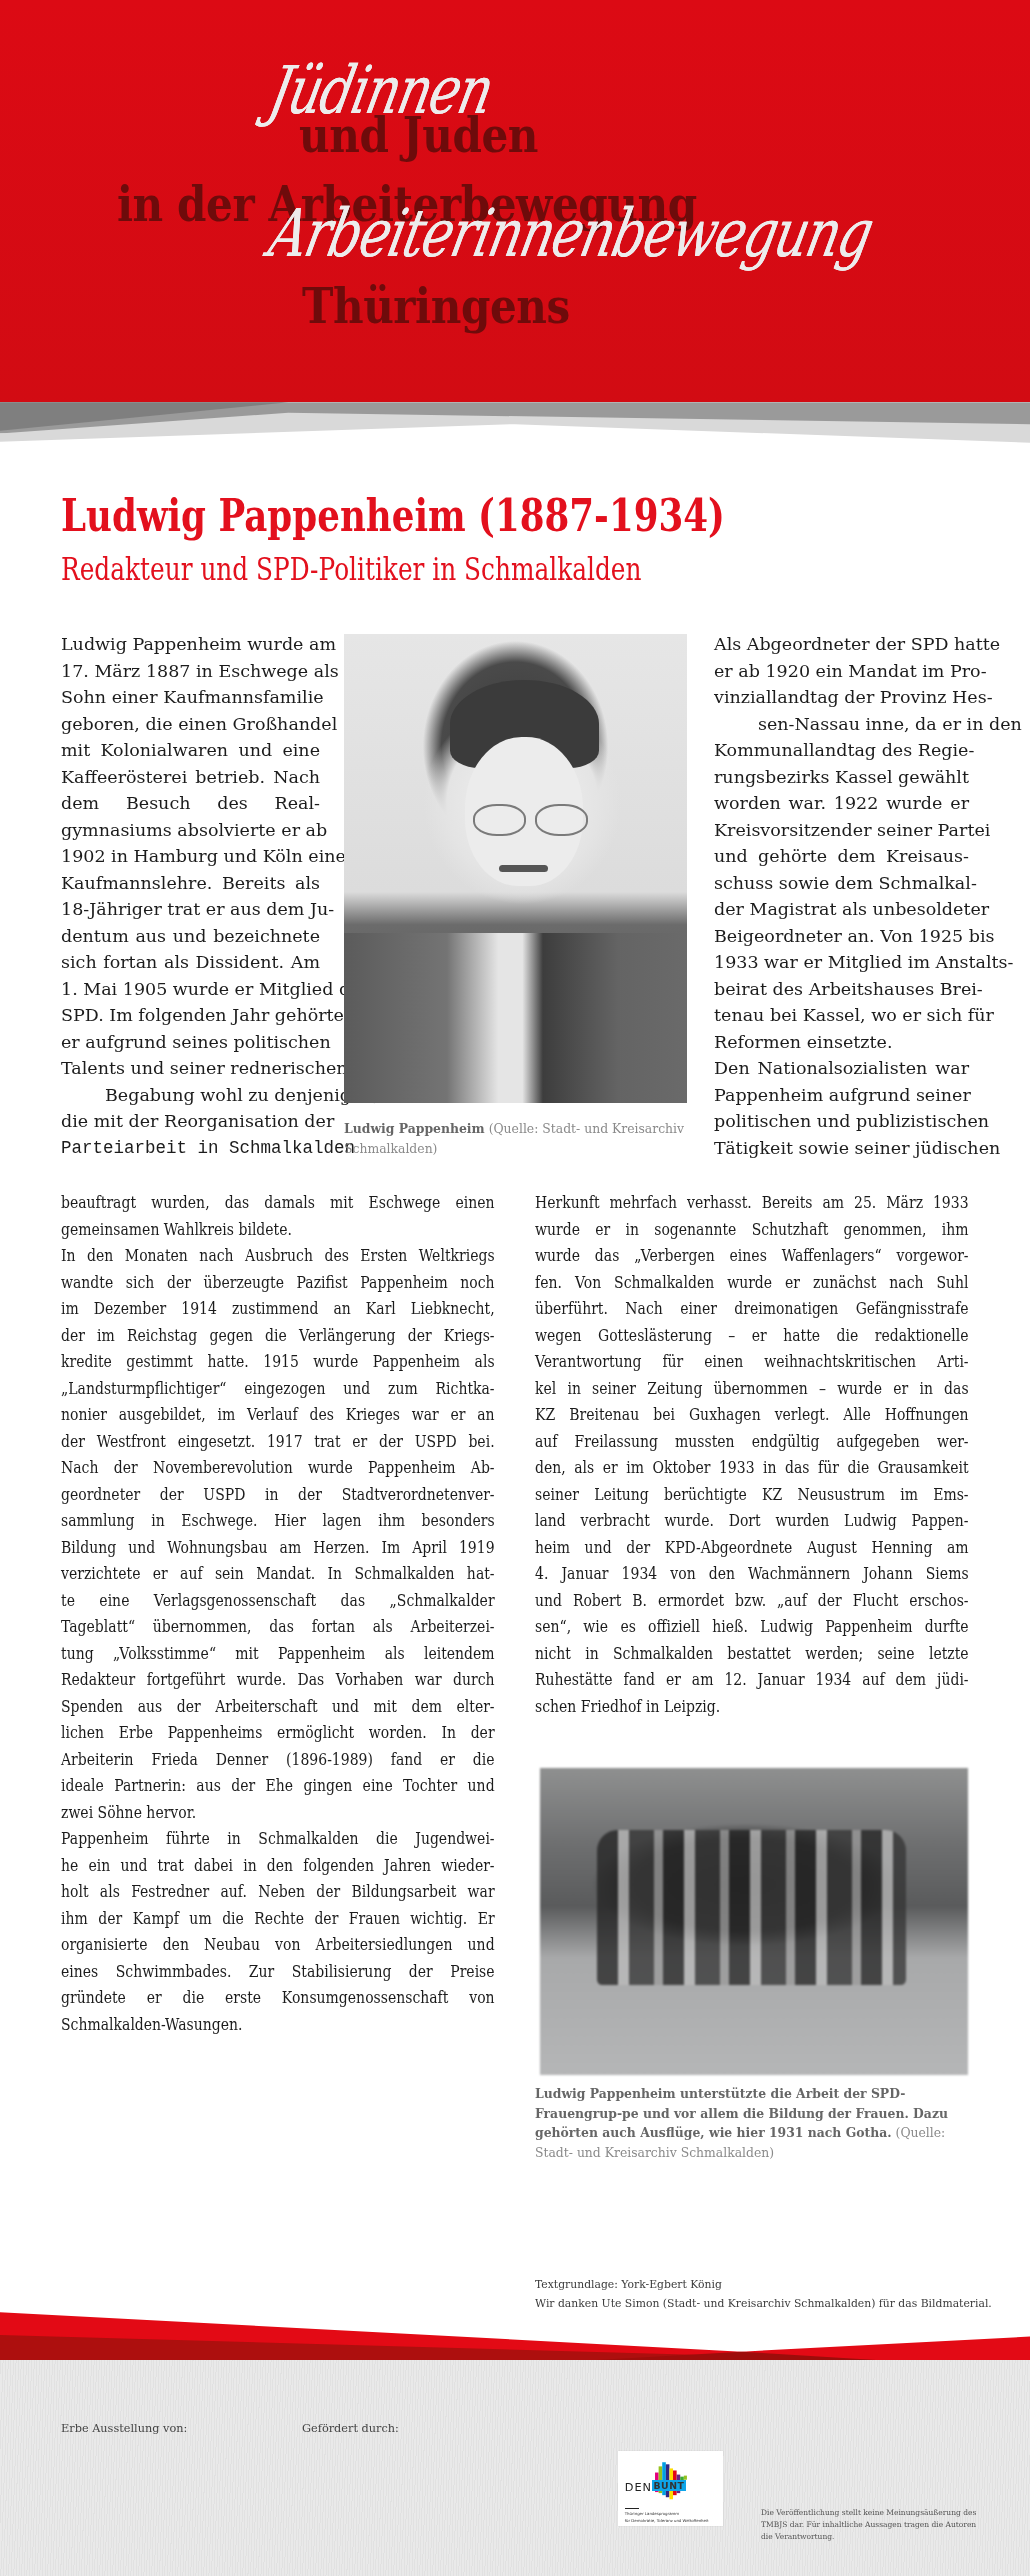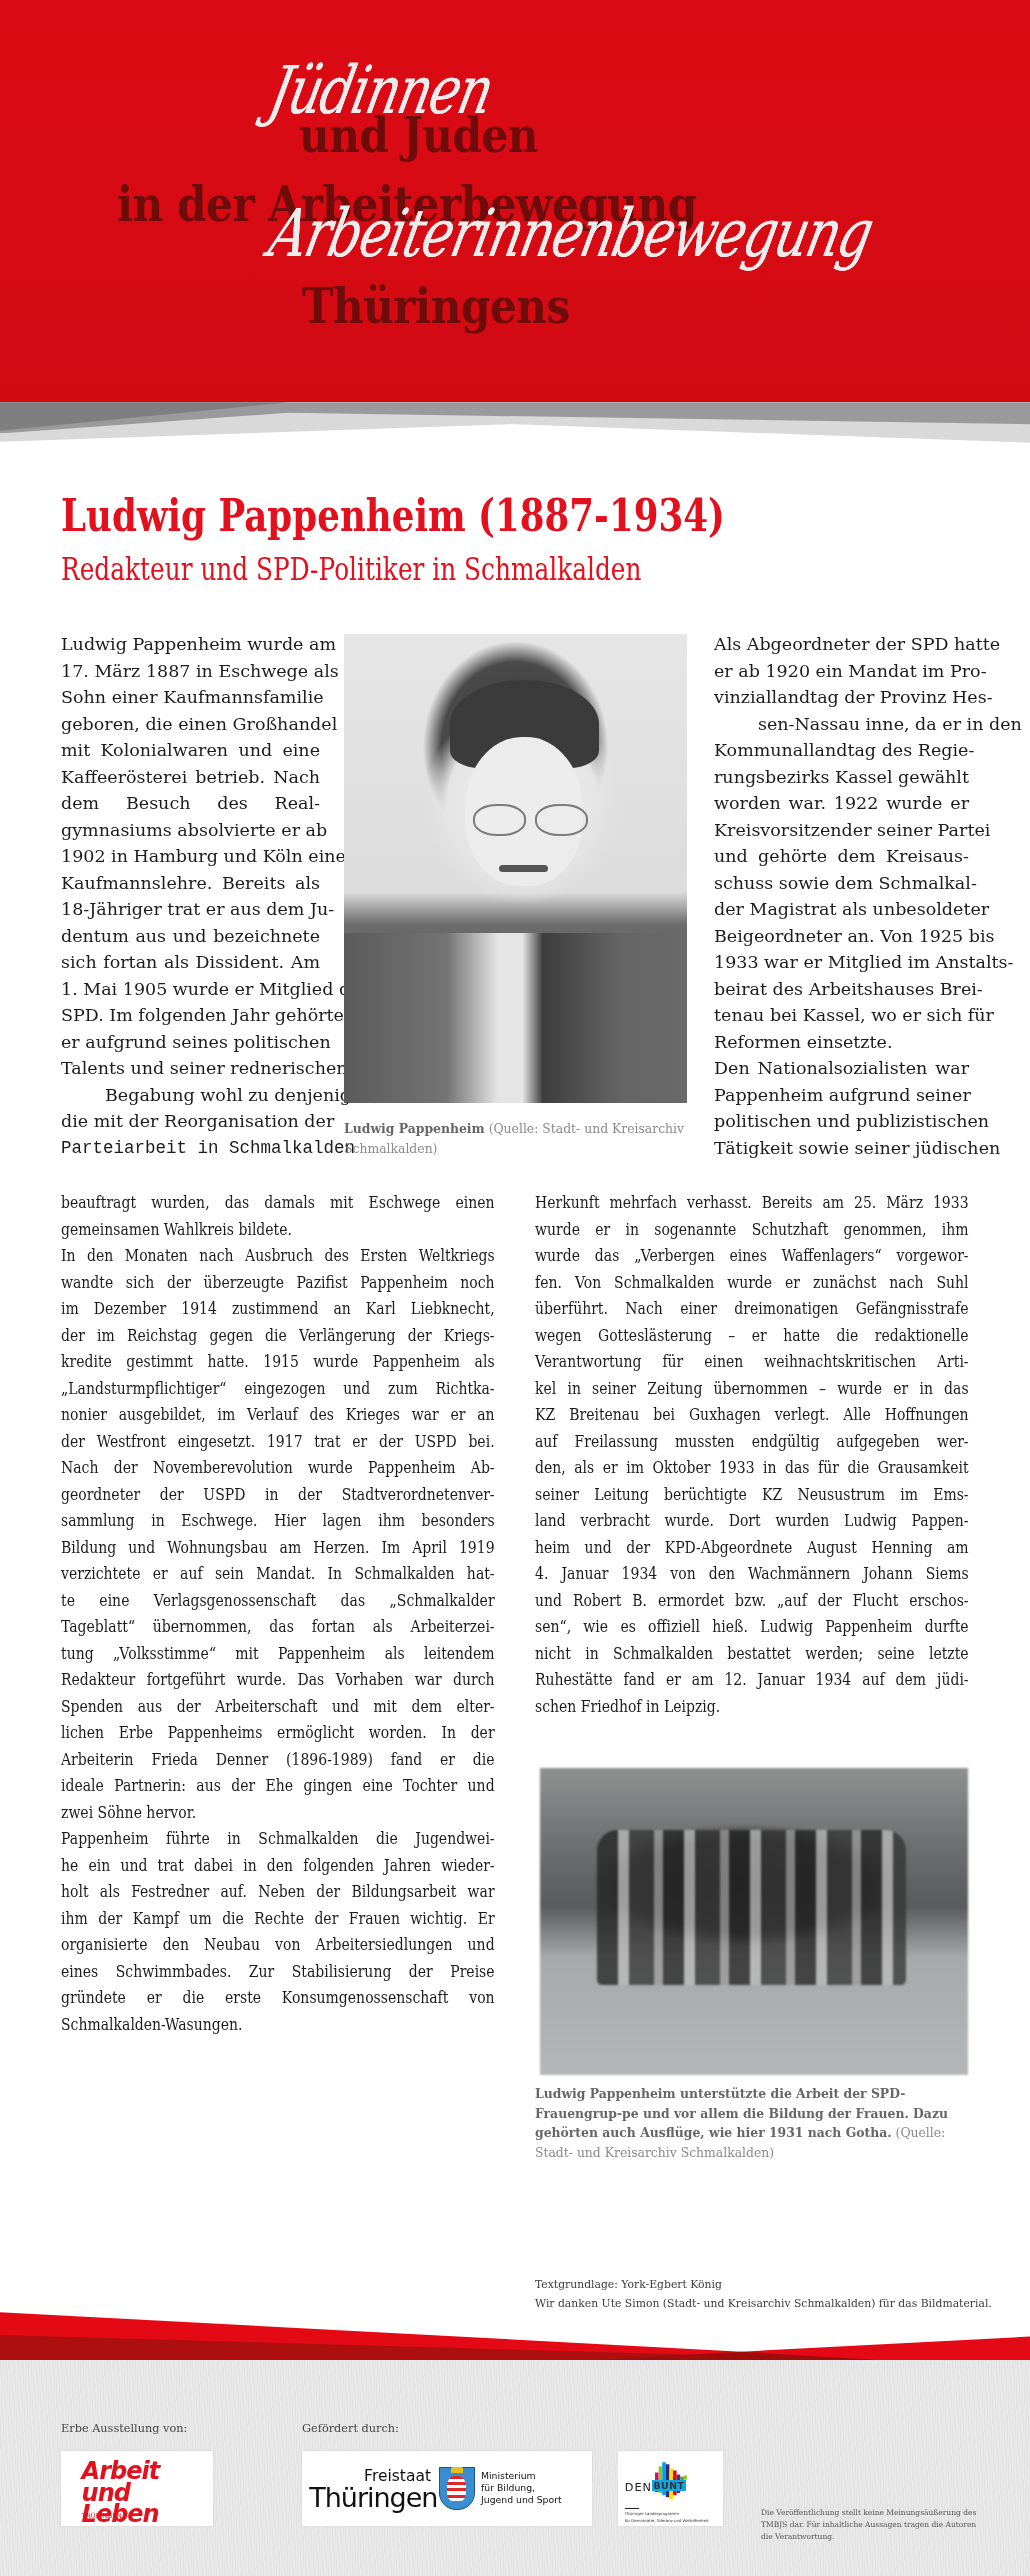--- a/index.html
+++ b/index.html
@@ -320,39 +320,21 @@
 <svg class="footer-band" viewBox="0 0 2000 100" preserveAspectRatio="none">
   <polygon points="0,8 1440,84 2000,55 2000,100 0,100" fill="#e30a15"></polygon>
   <polygon points="0,52 1700,100 0,100" fill="#ad0f0e"></polygon>
   <polygon points="1160,100 1440,84 1700,100" fill="#9e0d0b"></polygon>
 </svg>
 
 <footer class="footer">
   <div class="footer-label" style="left:61px; top:62px;">Erbe Ausstellung von:</div>
   <div class="footer-label" style="left:302px; top:62px;">Gefördert durch:</div>
 
-  <div class="logo-box" style="left:61px; top:91px; width:152px; height:75px;">
-    <div class="aul-main">
-      <div>Arbeit und</div>
-      <div>Leben</div>
-    </div>
-    <div class="aul-sub">THÜRINGEN</div>
-  </div>
-
-  <div class="logo-box" style="left:302px; top:91px; width:290px; height:75px;">
-    <div class="thue-freistaat">Freistaat</div>
-    <div class="thue-main">Thüringen</div>
-    <div class="crest">
-      <div class="crown"></div>
-      <div class="lion"></div>
-    </div>
-    <div class="thue-ministry">Ministerium
-für Bildung,
-Jugend und Sport</div>
-  </div>
+
 
   <div class="logo-box" style="left:618px; top:91px; width:105px; height:75px;">
     <svg class="denk-bars" viewBox="0 0 70 75">
       <rect x="2" y="22" width="7" height="38" fill="#e5007d"></rect>
       <rect x="9" y="10" width="7" height="52" fill="#95c11f"></rect>
       <rect x="16" y="2" width="7" height="64" fill="#00a0e3"></rect>
       <rect x="23" y="6" width="7" height="64" fill="#312783"></rect>
       <rect x="30" y="14" width="7" height="60" fill="#ffde00"></rect>
       <rect x="37" y="18" width="7" height="48" fill="#e30613"></rect>
       <rect x="44" y="26" width="7" height="36" fill="#662483"></rect>

